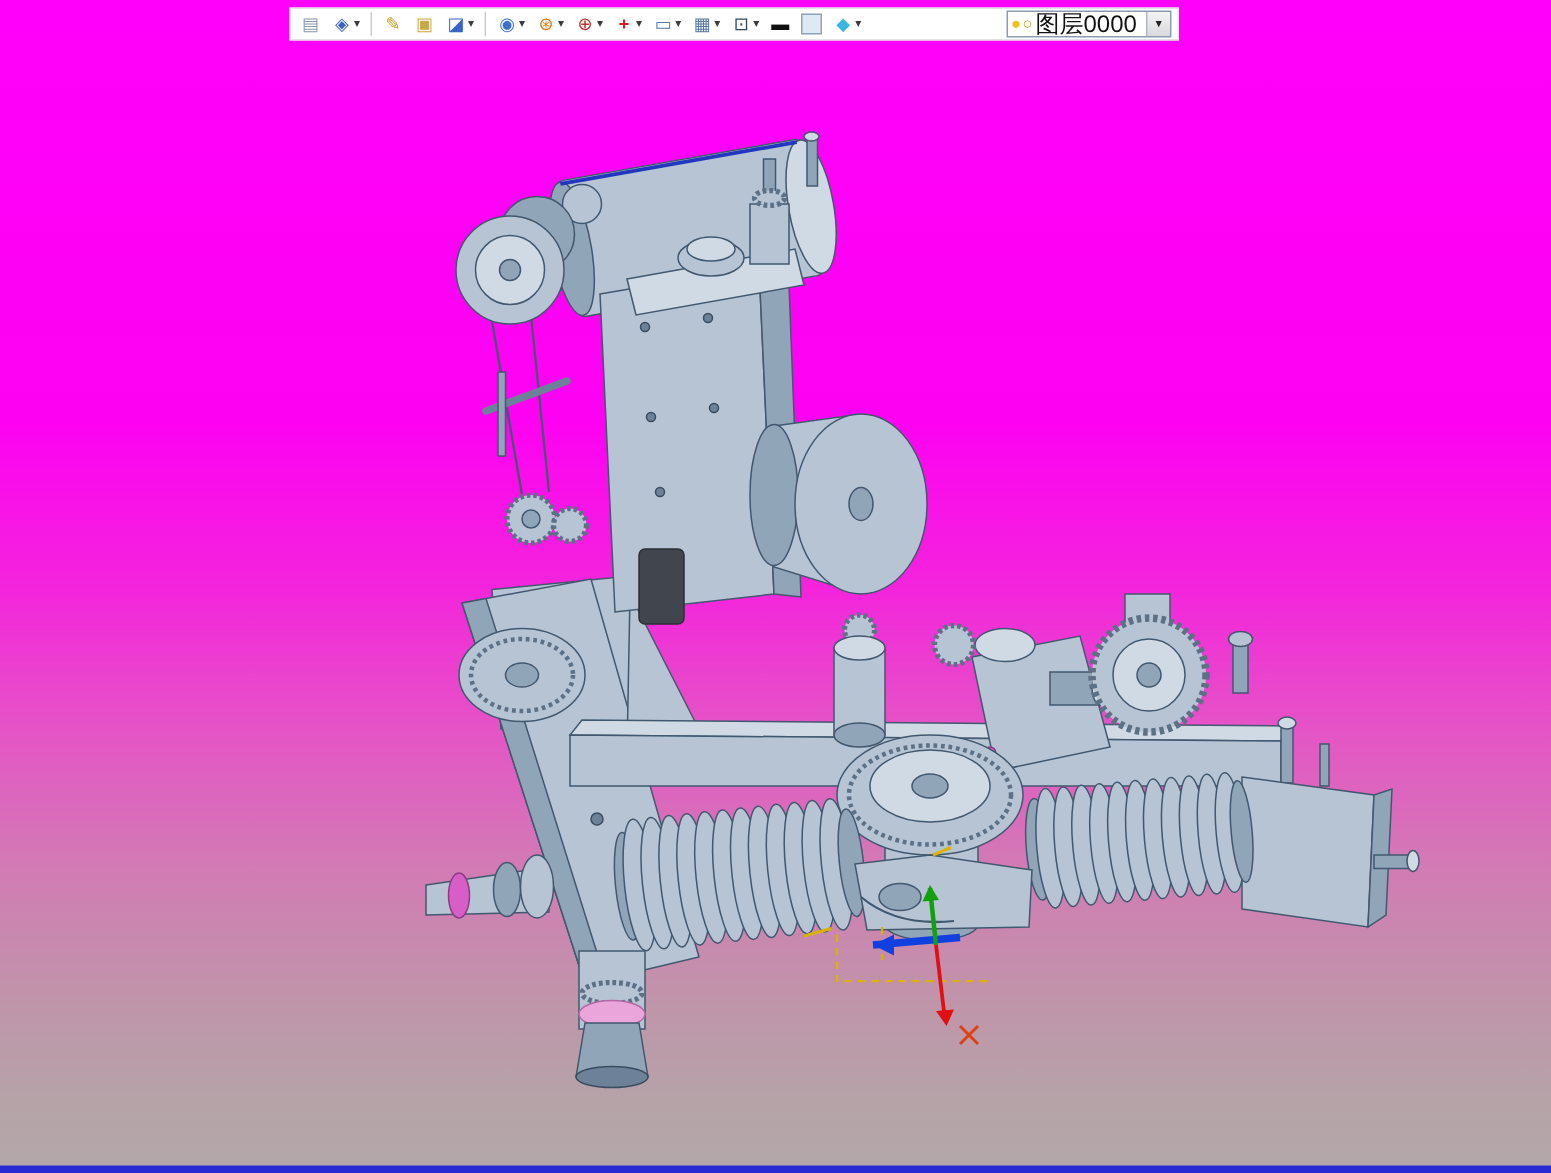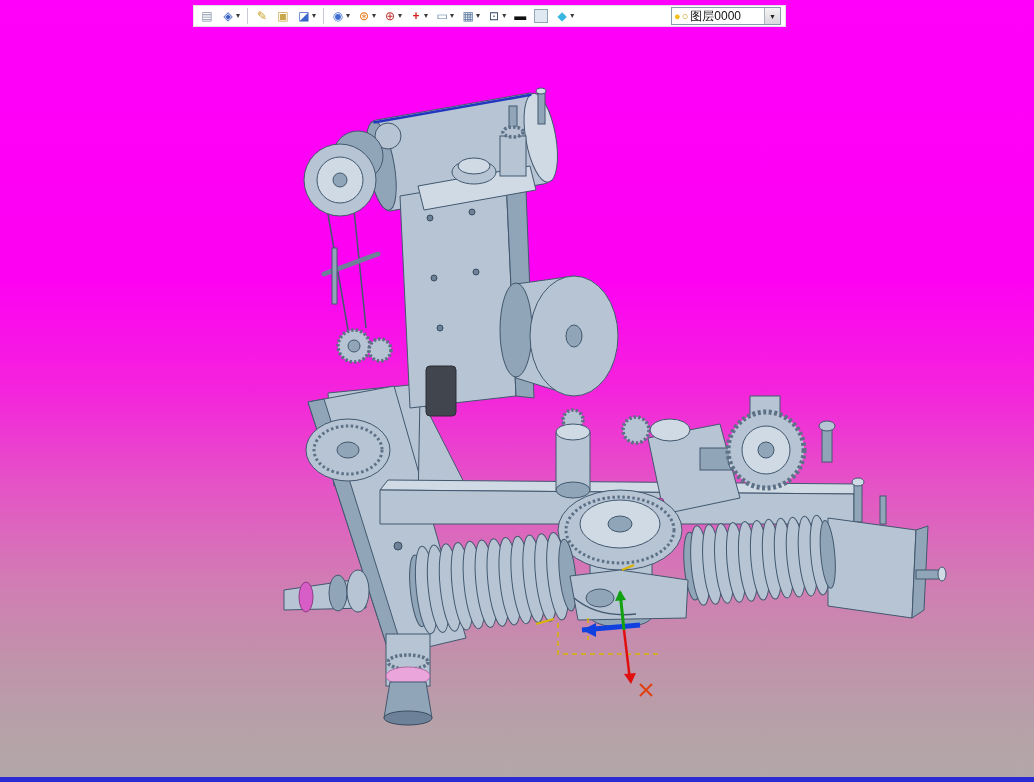--- a/index.html
+++ b/index.html
@@ -37,21 +37,21 @@
   .i-material{color:#38b8e0;}
   .swatch{width:12px;height:12px;background:#dfe9f2;border:1px solid #8fa3b8;display:inline-block;}
 
   
   .combo{
     margin-left:auto;display:flex;align-items:center;height:18px;width:110px;
     border:1px solid #8a9cb2;background:#ffffff;box-sizing:border-box;
   }
   .combo .bulb{color:#f2c018;font-size:11px;margin:0 1px 0 2px;}
   .combo .ring{color:#caa41a;font-size:11px;margin-right:2px;}
-  .combo-label{flex:1;font-size:12px;color:#111;white-space:nowrap;overflow:hidden;}
+  .combo-label{flex:1;font-size:16px;color:#111;white-space:nowrap;overflow:hidden;}
   .combo-btn{
     width:15px;height:16px;background:linear-gradient(#f4f4f4,#d9d9de);
     border-left:1px solid #aab4c2;display:flex;align-items:center;justify-content:center;
     font-size:7px;color:#222;
   }
 
   
   .scene{position:absolute;left:268px;top:78px;}
   .f1{fill:#b6c4d4;stroke:#42586e;stroke-width:1;}
   .f2{fill:#cfdae5;stroke:#42586e;stroke-width:1;}

